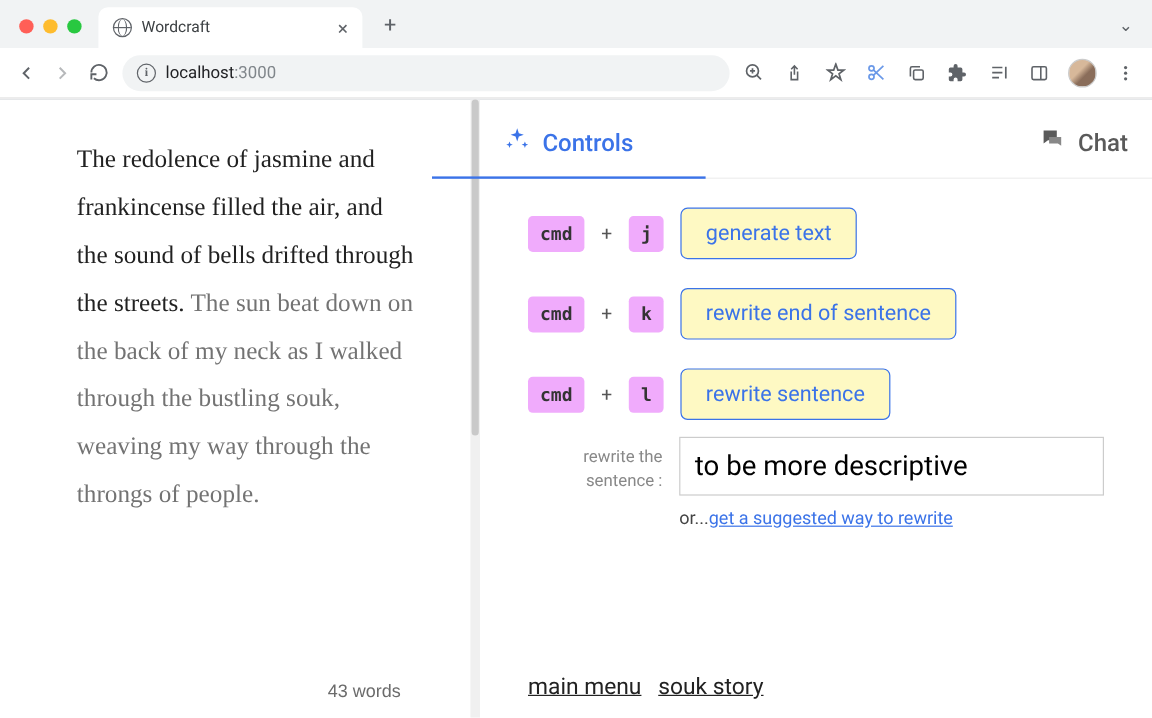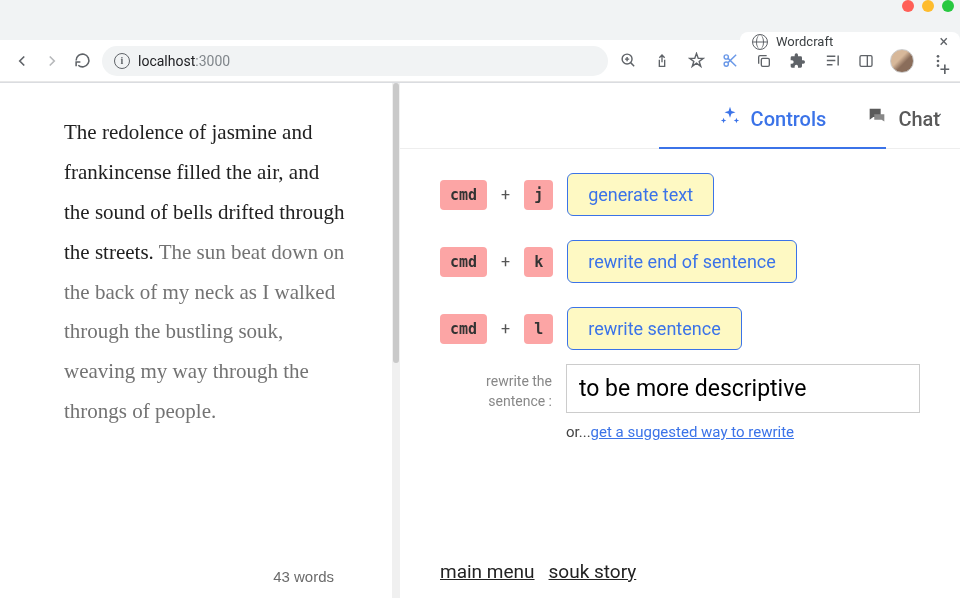--- a/index.html
+++ b/index.html
@@ -14,21 +14,20 @@
     .browser-chrome {
       background: #f1f3f4;
       border-bottom: 1px solid #dadce0;
     }
     .tab-strip {
       height: 40px;
       display: flex;
       align-items: flex-end;
       padding-left: 10px;
       gap: 8px;
-      flex-direction: column;
     }
     .window-controls {
       display: flex;
       gap: 8px;
       padding: 0 6px 12px 6px;
       align-items: center;
     }
     .wc-dot { width: 12px; height: 12px; border-radius: 50%; }
     .wc-red { background: #ff5f57; }
     .wc-yellow { background: #febc2e; }
@@ -168,21 +167,21 @@
       background: #c9c9c9;
       border-radius: 3px;
     }
     .controls-pane {
       flex: 1;
       padding: 0;
       position: relative;
     }
     .pane-tabs {
       display: flex;
-      justify-content: flex-end;
+      justify-content: space-between;
       border-bottom: 1px solid #eee;
       padding-top: 10px;
     }
     .pane-tab {
       display: flex;
       align-items: center;
       gap: 10px;
       padding: 12px 20px 16px;
       font-size: 20px;
       font-weight: 500;
@@ -206,21 +205,21 @@
     .controls-body {
       padding: 24px 40px;
     }
     .shortcut-row {
       display: flex;
       align-items: center;
       gap: 14px;
       margin-bottom: 24px;
     }
     .key {
-      background: #fca5a5;
+      background: #f0abfc;
       padding: 6px 10px;
       border-radius: 4px;
       font-family: ui-monospace, Menlo, monospace;
       font-size: 15px;
       font-weight: bold;
       color: #333;
     }
     .plus { color: #555; font-size: 16px; }
     .action-btn {
       border: 1.5px solid #3b73e8;

